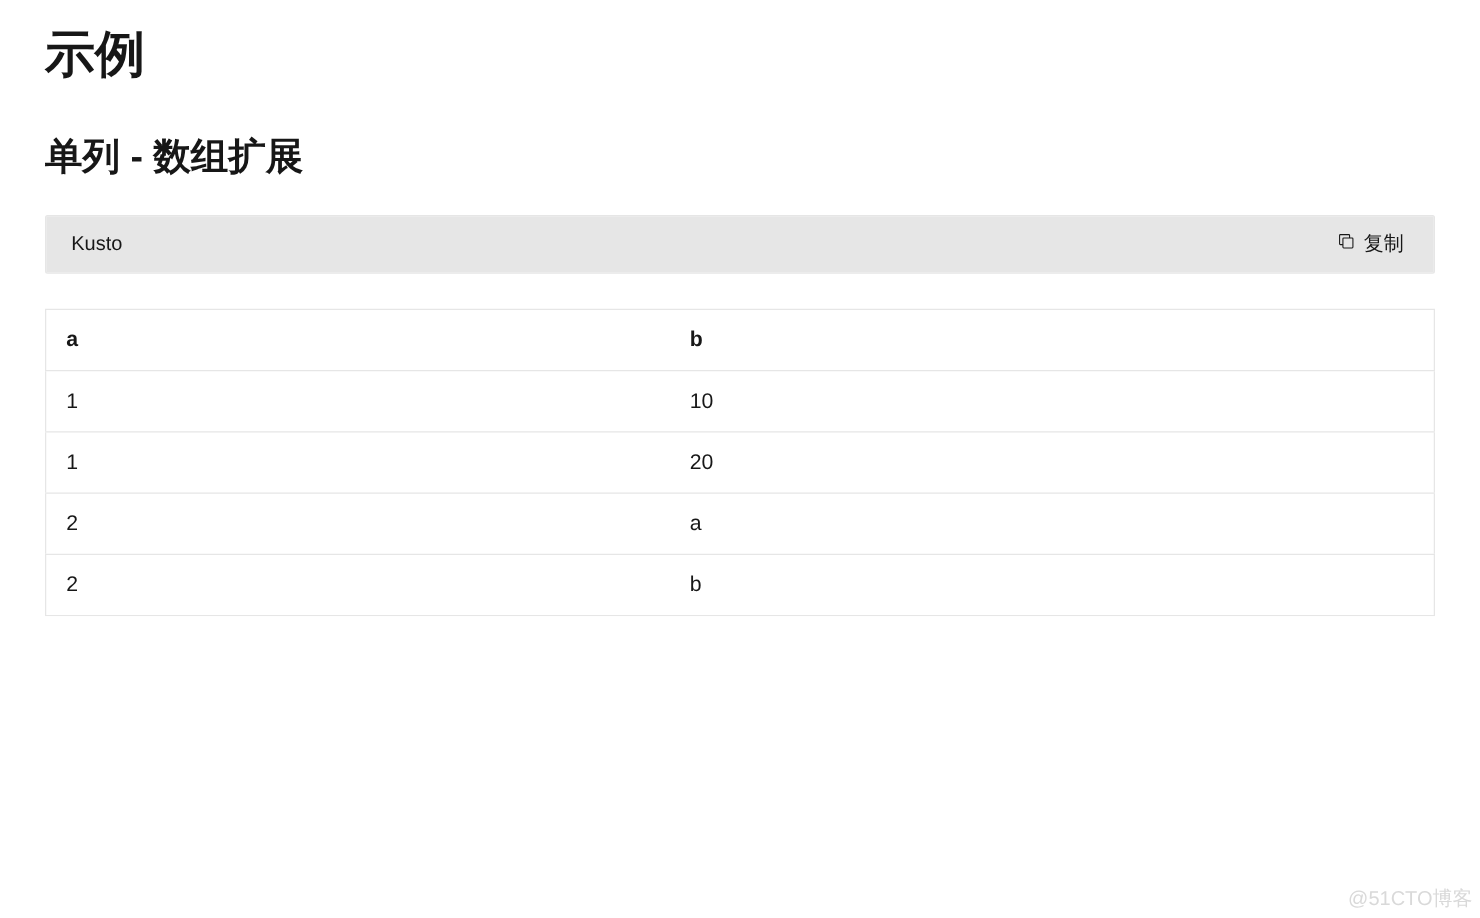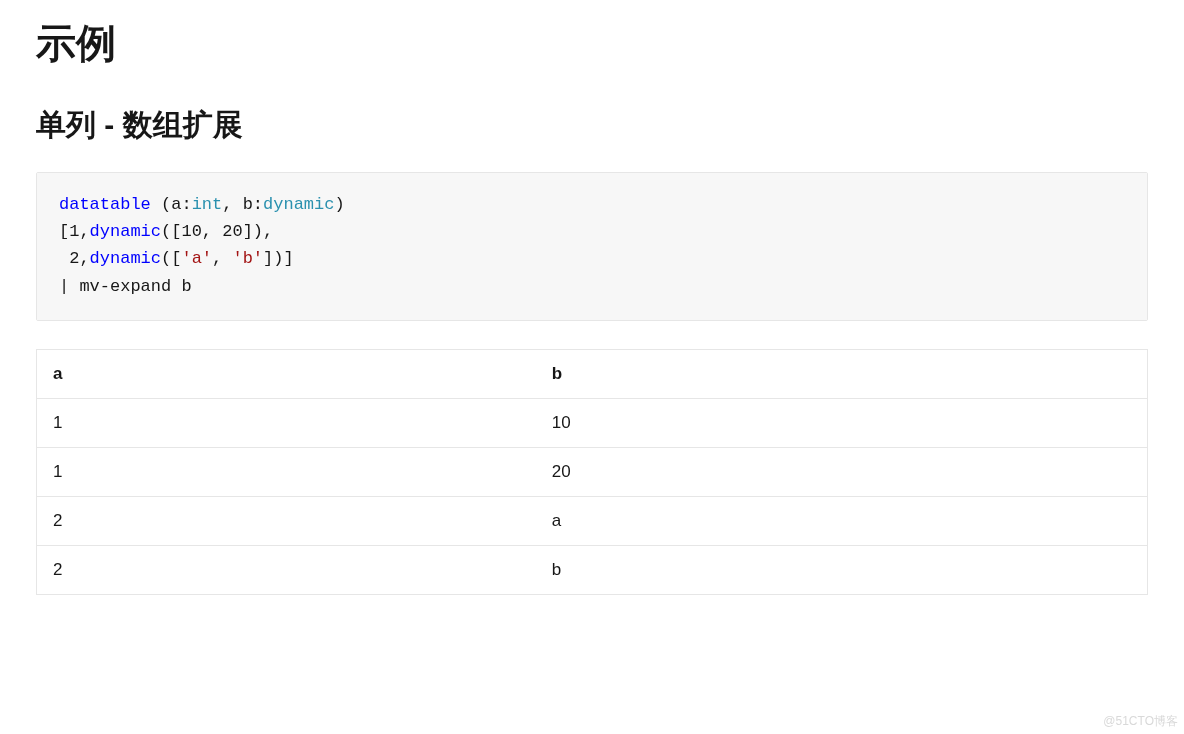--- a/index.html
+++ b/index.html
@@ -77,37 +77,45 @@
     border: 1px solid #e6e6e6;
     border-left: none;
     border-right: none;
   }
   table.result-table { border: 1px solid #e6e6e6; }
   table.result-table th { font-weight: 700; }
   .watermark {
     position: fixed;
     right: 6px;
     bottom: 4px;
-    font-size: 12px;
+    font-size: 16px;
     color: #d9d9d9;
     pointer-events: none;
   }
 </style>
 </head>
 <body>
 
 <h1 class="page-title">示例</h1>
 
 <h2 class="section-title">单列 - 数组扩展</h2>
 
 <div class="code-block">
-  <pre class="code-body" id="code-body"><span class="tok-kw">datatable</span> (a:<span class="tok-type">int</span>, b:<span class="tok-type">dynamic</span>)
-[<span class="tok-num">1</span>,<span class="tok-kw">dynamic</span>([<span class="tok-num">10</span>, <span class="tok-num">20</span>]),
- <span class="tok-num">2</span>,<span class="tok-kw">dynamic</span>([<span class="tok-str">'a'</span>, <span class="tok-str">'b'</span>])]
-| mv-expand b</pre>
+  <div class="code-header">
+    <span class="code-lang">Kusto</span>
+    <button class="copy-btn">
+      <span>
+        <svg viewBox="0 0 24 24">
+            <rect x="8" y="8" width="12" height="12" rx="1"></rect>
+            <path d="M16 8V5a1 1 0 0 0-1-1H5a1 1 0 0 0-1 1v10a1 1 0 0 0 1 1h3"></path>
+          </svg>
+      </span>
+      <span>复制</span>
+    </button>
+  </div>
 </div>
 
 <table class="result-table">
   <thead>
     <tr id="thead-row">
         <th>a</th>
         <th>b</th>
       </tr>
   </thead>
   <tbody id="tbody">

